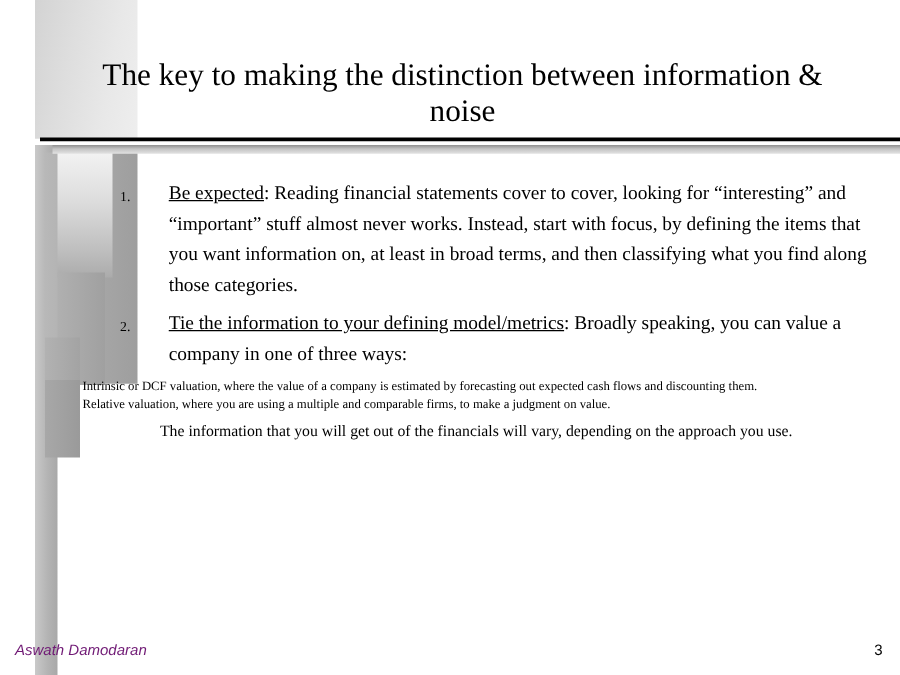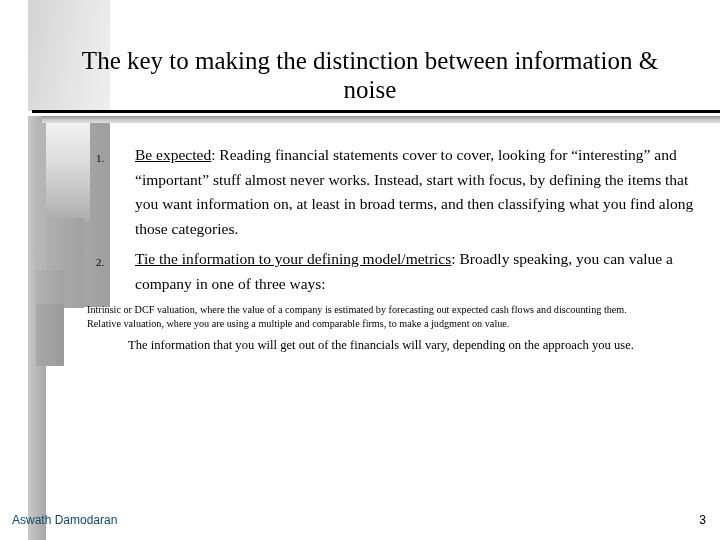--- a/index.html
+++ b/index.html
@@ -107,21 +107,21 @@
   }
   .num-item .lead {
     text-decoration: underline;
   }
 
   .sub-list {
     margin: 2px 0 0 0;
     padding: 0;
   }
   .sub-item {
-    padding-left: 87px;
+    padding-left: 66px;
     padding-right: 24px;
     font-size: 10.2px;
     line-height: 14.6px;
     text-align: left;
   }
 
   #closing {
     padding-left: 128px;
     padding-right: 40px;
     font-size: 12.6px;
@@ -129,22 +129,23 @@
     margin-top: 4px;
     text-align: left;
     font-family: Liberation Serif, serif;
   }
 
   
   #footer-name {
     position: absolute;
     left: 12px; top: 513px;
     font-family: "Liberation Sans", "DejaVu Sans", sans-serif;
+    font-style: italic;
     font-size: 12px;
-    color: #0c4a6e;
+    color: #701a75;
   }
   #footer-page {
     position: absolute;
     right: 14px; top: 513px;
     font-family: "Liberation Sans", "DejaVu Sans", sans-serif;
     font-size: 12px;
     color: #000000;
   }
 </style>
 </head>

